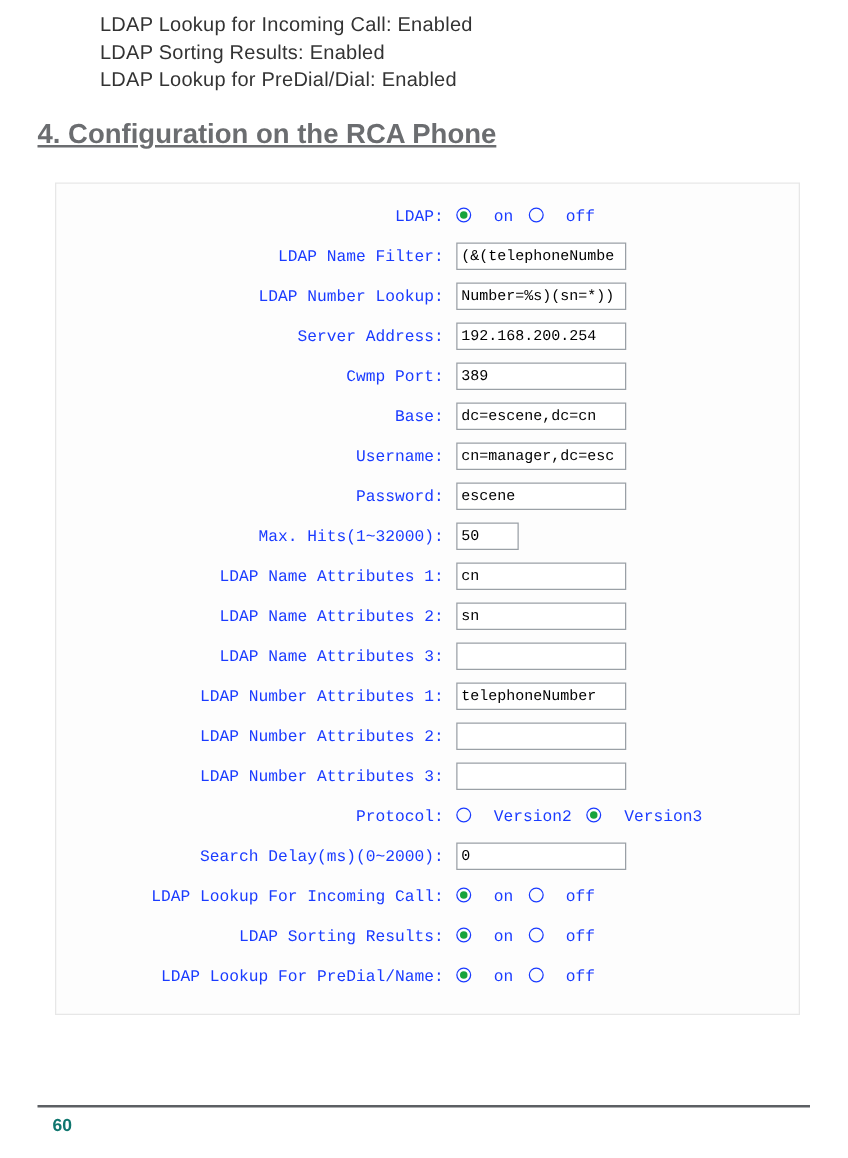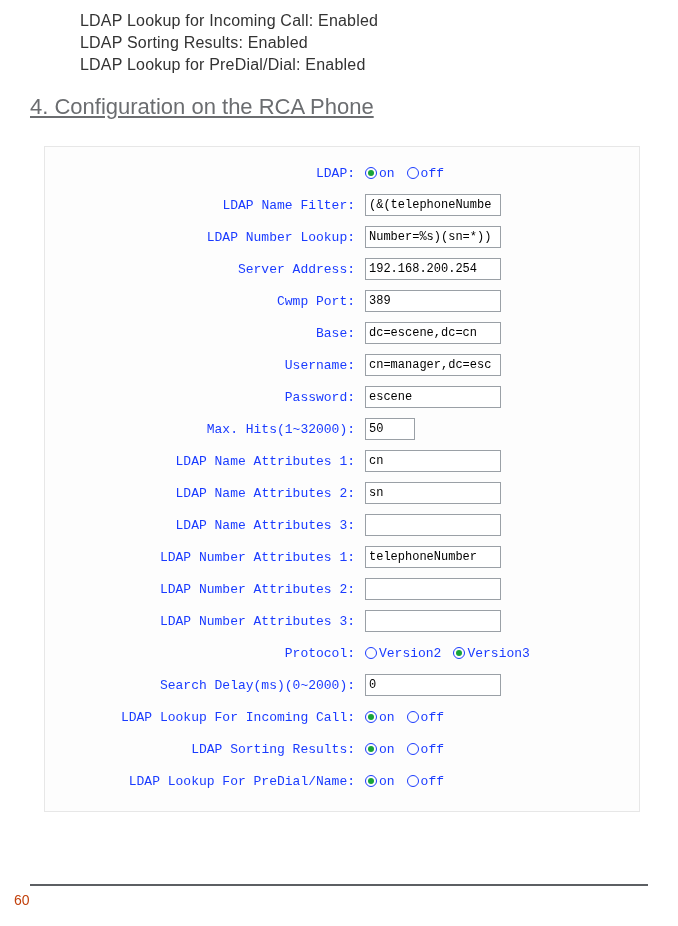--- a/index.html
+++ b/index.html
@@ -1,31 +1,31 @@
 <!DOCTYPE html>
 <html><head>
 <meta charset="utf-8">
 <style>
   html,body{margin:0;padding:0;background:#fff;color:#333;font-family:"Helvetica Neue",Helvetica,Arial,sans-serif}
   body{width:678px;min-height:926px;position:relative}
   .top-lines{padding:10px 0 0 80px;font-size:16px;line-height:22px;font-stretch:condensed}
   .top-lines div{letter-spacing:0.2px}
-  h2.section{margin:18px 0 26px 30px;font-size:22px;color:#6b6d70;font-weight:400;text-decoration:underline;font-stretch:condensed}
+  h2.section{margin:18px 0 26px 30px;font-size:22px;color:#6b6d70;font-weight:700;text-decoration:underline;font-stretch:condensed}
   .config-panel{margin:12px 0 0 44px;width:590px;background:#fdfdfd;border:1px solid #e7e7e7;padding:10px 4px 14px 0}
   .row{display:flex;align-items:center;height:32px}
   .lbl{width:310px;text-align:right;padding-right:10px;font-family:"Courier New",monospace;font-size:13px;color:#1a3bff;white-space:pre}
   .val{flex:1;display:flex;align-items:center;gap:4px}
   input.tf{font-family:"Courier New",monospace;font-size:12px;color:#000;border:1px solid #9aa0a6;padding:2px 3px;width:128px;height:16px;background:#fff}
   input.tf.short{width:42px}
-  .radio-wrap{display:flex;align-items:center;gap:2px;margin-right:8px}
+  .radio-wrap{display:flex;gap:18px;margin-right:8px}
   .radio{width:12px;height:12px;border:1px solid #1a3bff;border-radius:50%;display:inline-block;position:relative;box-sizing:border-box}
   .radio.sel::after{content:"";position:absolute;top:2px;left:2px;width:6px;height:6px;border-radius:50%;background:#17a33a}
   .radio-lbl{font-family:"Courier New",monospace;font-size:13px;color:#1a3bff}
   .footer-rule{position:absolute;left:30px;right:30px;bottom:40px;height:2px;background:#5c5f63}
-  .page-num{position:absolute;left:14px;bottom:18px;font-weight:400;font-size:14px;color:#c2410c}
+  .page-num{position:absolute;left:42px;bottom:18px;font-weight:700;font-size:14px;color:#0f766e}
 </style>
 </head>
 <body>
 
 <div class="top-lines">
   <div>LDAP Lookup for Incoming Call: Enabled</div>
   <div>LDAP Sorting Results: Enabled</div>
   <div>LDAP Lookup for PreDial/Dial: Enabled</div>
 </div>
 

